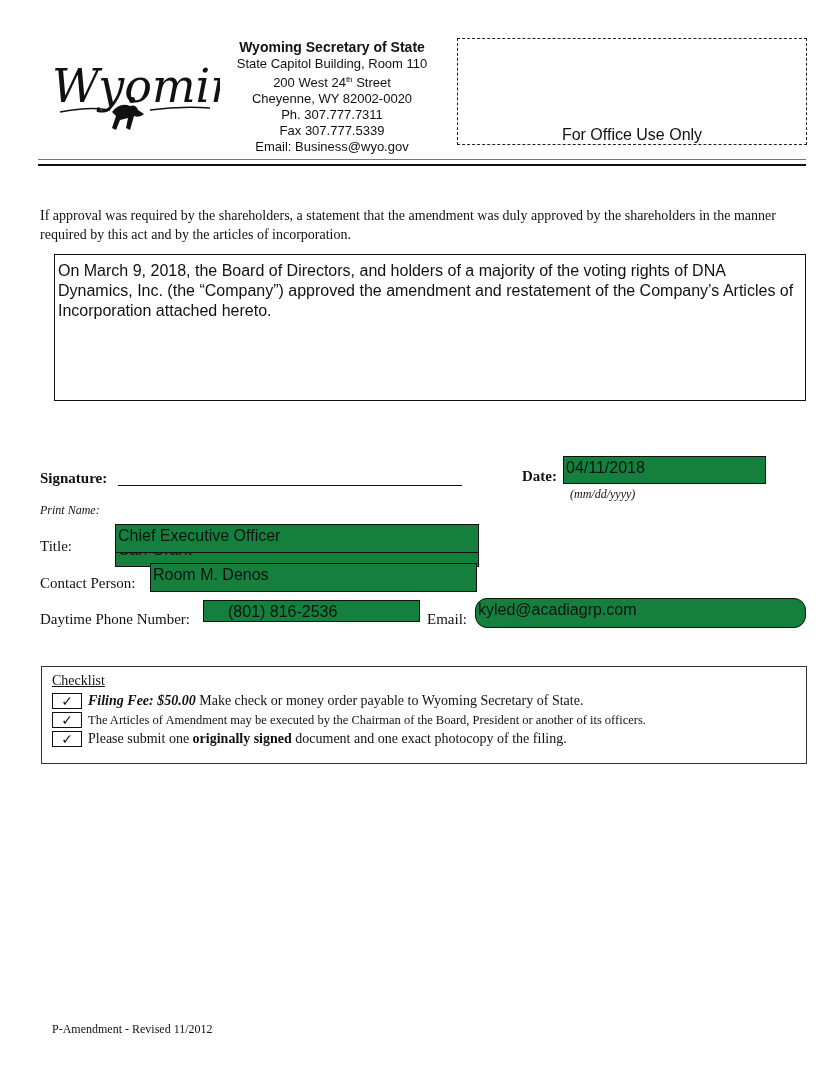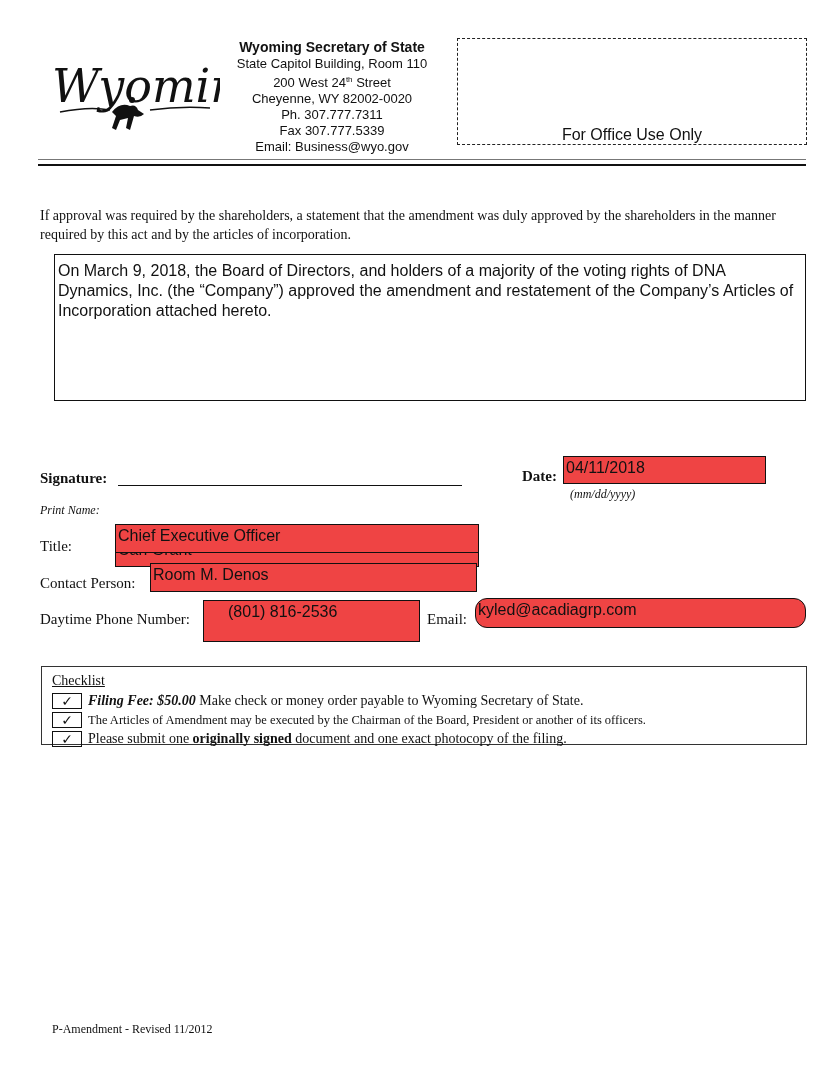--- a/index.html
+++ b/index.html
@@ -16,25 +16,25 @@
   .rule1 { left: 38px; top: 159px; width: 768px; height: 1px; background: #777; }
   .rule2 { left: 38px; top: 164px; width: 768px; height: 2px; background: #111; }
 
   
   .instruction { left: 40px; top: 206px; width: 770px; font-size: 14px; line-height: 19px; }
   .statement-box { left: 54px; top: 254px; width: 752px; height: 147px; border: 1.5px solid #111; box-sizing: border-box; padding: 6px 3px; font-size: 16px; line-height: 20px; }
 
   
   .lbl { font-size: 15px; }
   .lbl-bold { font-weight: bold; font-size: 15px; }
-  .field { border: 1.5px solid #111; box-sizing: border-box; font-size: 16px; padding: 1px 2px; line-height: 20px; background: #ef4444; }
+  .field { border: 1.5px solid #111; box-sizing: border-box; font-size: 16px; padding: 1px 2px; line-height: 20px; background: #15803d; }
   .sig-line { left: 118px; top: 485px; width: 344px; height: 1px; background: #111; }
 
   
-  .checklist { left: 41px; top: 666px; width: 766px; height: 79px; border: 1px solid #333; box-sizing: border-box; }
+  .checklist { left: 41px; top: 666px; width: 766px; height: 98px; border: 1px solid #333; box-sizing: border-box; }
   .checklist-title { left: 10px; top: 6px; font-size: 14px; text-decoration: underline; }
   .check-row { left: 10px; height: 18px; display: flex; align-items: center; font-size: 14px; }
   .check-box { width: 30px; height: 16px; border: 1.5px solid #111; box-sizing: border-box; display: flex; align-items: center; justify-content: center; margin-right: 6px; font-size: 14px; }
   .footer { left: 44px; top: 1022px; font-size: 12px; margin-left: 8px; }
 </style>
 </head>
 <body>
 
 <div class="abs logo">
   <svg width="170" height="90" viewBox="0 0 170 90">
@@ -75,21 +75,21 @@
 <div class="abs serif" style="left:40px; top:503px; font-size:12px; font-style:italic;">Print Name:</div>
 <div class="abs field sans" style="left:115px; top:490px; width:364px; height:29px;margin-top:48px;">Carl Grant</div>
 
 <div class="abs lbl serif" style="left:40px; top:538px;">Title:</div>
 <div class="abs field sans" style="left:115px; top:524px; width:364px; height:29px;">Chief Executive Officer</div>
 
 <div class="abs lbl serif" style="left:40px; top:575px;">Contact Person:</div>
 <div class="abs field sans" style="left:150px; top:563px; width:327px; height:29px;">Room M. Denos</div>
 
 <div class="abs lbl serif" style="left:40px; top:611px;">Daytime Phone Number:</div>
-<div class="abs field sans" style="left:203px; top:600px; width:217px; height:42px;padding-left:24px;">(801) 816-2536</div>
+<div class="abs field sans" style="left:203px; top:600px; width:217px; height:22px;padding-left:24px;">(801) 816-2536</div>
 
 <div class="abs lbl serif" style="left:427px; top:611px;">Email:</div>
 <div class="abs field sans" style="left:475px; top:598px; width:331px; height:30px;border-radius:12px;">kyled@acadiagrp.com</div>
 
 <div class="abs checklist serif">
   <div class="abs checklist-title">Checklist</div>
 
   <div class="abs check-row" style="top:25px;">
     <span class="check-box">
         <span>✓</span>

